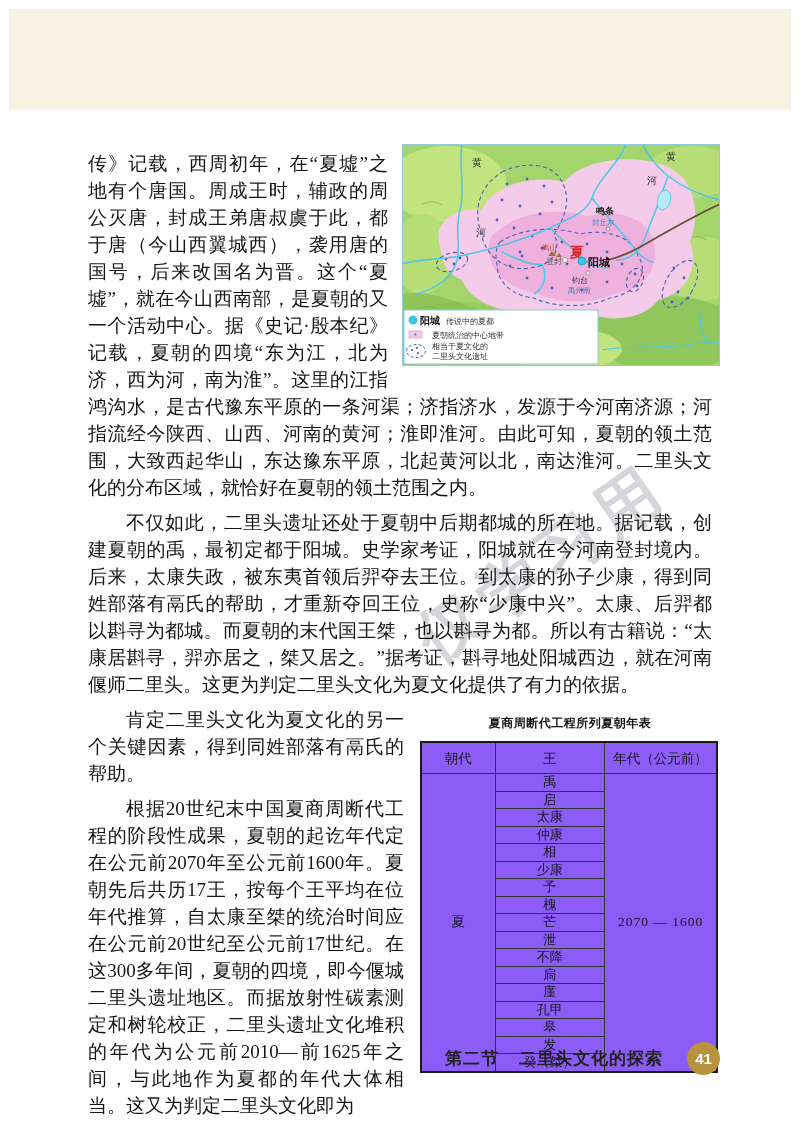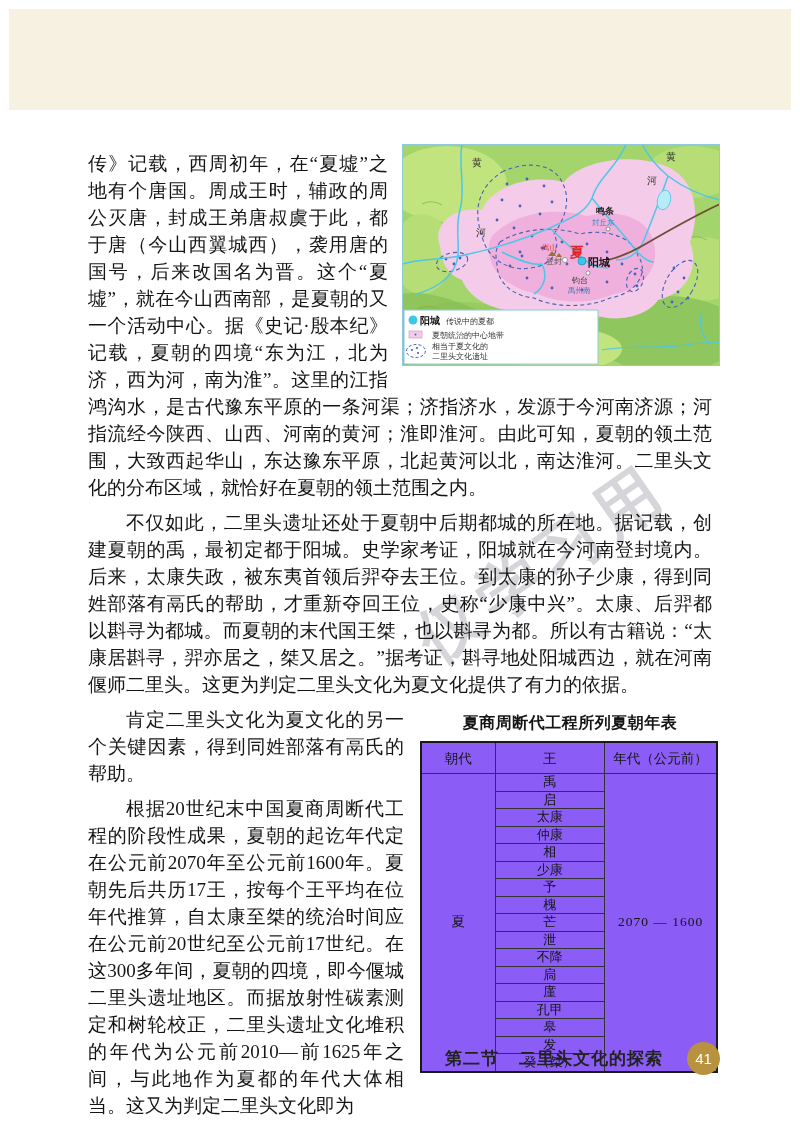--- a/index.html
+++ b/index.html
@@ -16,35 +16,35 @@
 
   
   .map-fig{float:right;width:318px;margin:4px 0 6px 14px;}
   .map-fig svg{display:block;}
   .map-caption{text-align:center;font-size:15px;letter-spacing:3px;line-height:22px;
        margin-top:3px;color:#1a1a1a;}
 
   
   .table-fig{float:right;clear:right;width:300px;margin:6px 0 8px 16px;}
   .table-title{font-family:Liberation Sans, sans-serif;font-weight:bold;
-       font-size:16px;text-align:center;line-height:22px;margin-bottom:7px;letter-spacing:0.5px;}
+       font-size:12px;text-align:center;line-height:22px;margin-bottom:7px;letter-spacing:0.5px;}
   table.kings{width:298px;border-collapse:collapse;border:2px solid #1a1a1a;background:#8b5cf6;}
   table.kings th{border:1px solid #333;font-weight:normal;font-size:13.5px;height:28px;text-align:center;}
   table.kings td{border:1px solid #333;font-size:13px;text-align:center;padding:0;line-height:16.5px;height:16.5px;}
   table.kings td.dyn,table.kings td.years{font-size:13.5px;vertical-align:middle;}
   table.kings td.years{letter-spacing:1px;}
 
   
   .footer{position:absolute;left:0;right:80px;top:1042px;z-index:2;display:flex;
        justify-content:flex-end;align-items:center;gap:24px;}
   .footer-text{font-size:17px;font-weight:600;letter-spacing:1px;color:#222;}
   .footer-text .sec{margin-right:20px;}
   .page-circle{width:33px;height:33px;border-radius:50%;background:#b8923f;color:#fff;
        display:flex;align-items:center;justify-content:center;
-       font-family:"Liberation Sans","DejaVu Sans",sans-serif;font-size:15px;font-weight:normal;}
+       font-family:"Liberation Sans","DejaVu Sans",sans-serif;font-size:15px;font-weight:bold;}
 
   svg text{font-family:"Liberation Serif","DejaVu Serif",serif;}
 </style>
 </head>
 <body>
 
 <div class="page">
 
   <div class="top-band"></div>
 

